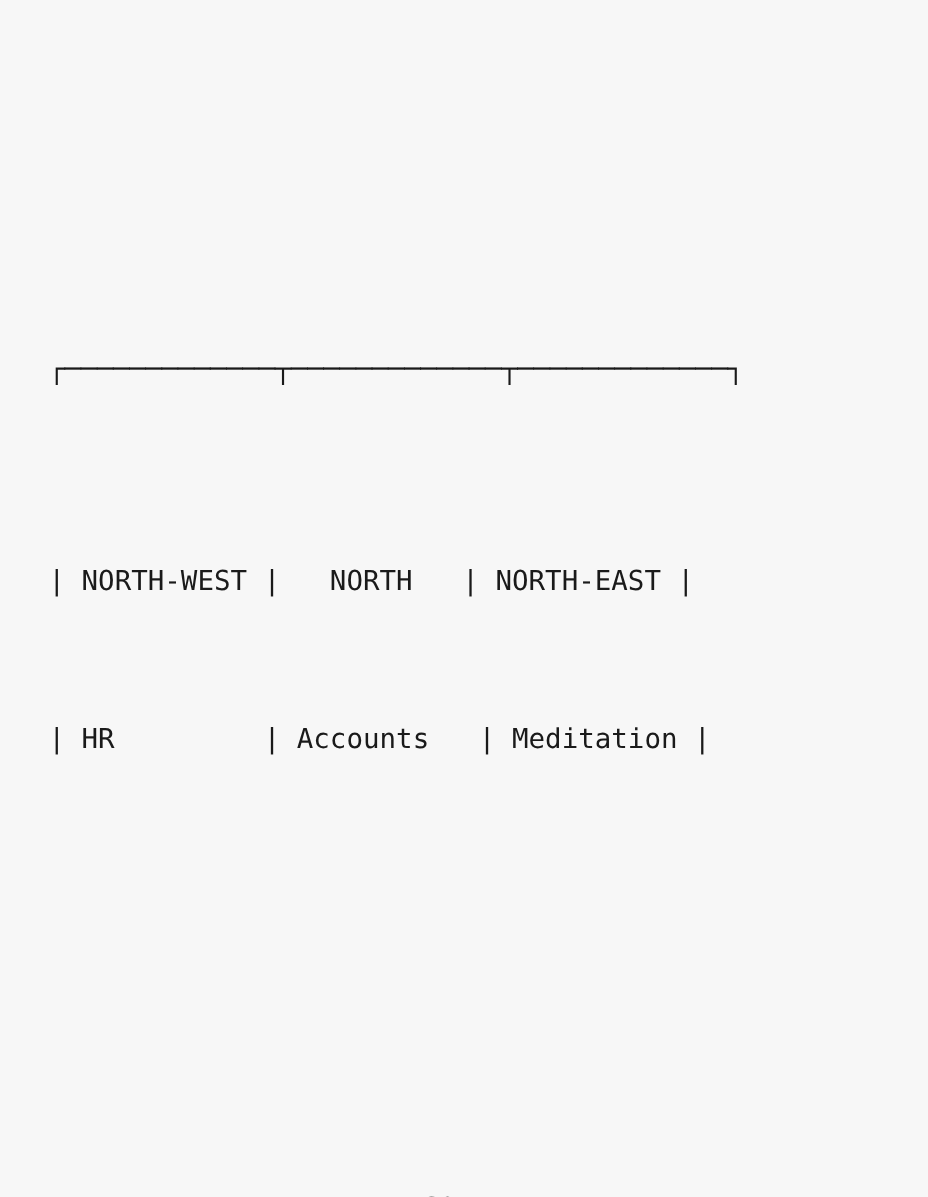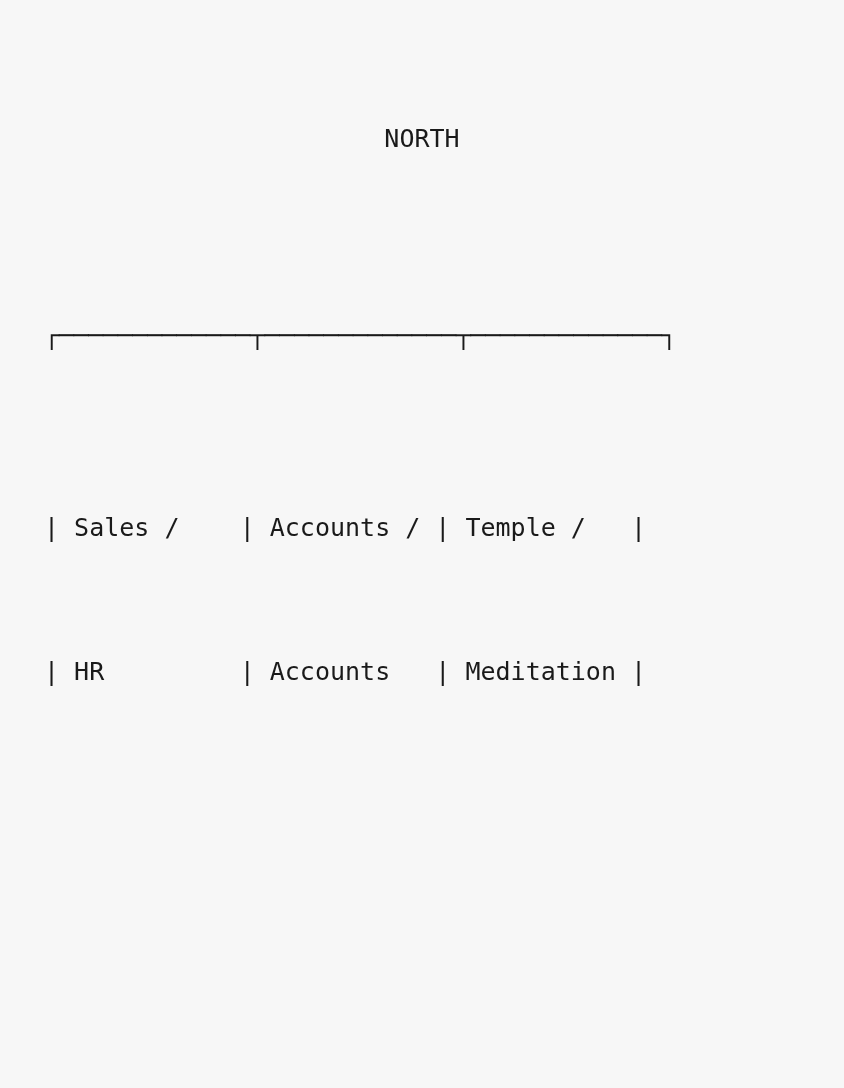--- a/index.html
+++ b/index.html
@@ -72,28 +72,27 @@
     height: 48px;
     letter-spacing: -0.35px;
   }
 </style>
 </head>
 <body>
 
 <div class="page">
 
   <div class="caption-block header-block">
-    <span class="caption-line">NORTH</span>
   </div>
 
   <div class="grid-art">
 
     <span class="rule-row">┌─────────────┬─────────────┬─────────────┐</span>
 
-    <span class="art-row">| Sales /    | Accounts / | Temple /   |</span>
+    <span class="art-row">| NORTH-WEST |   NORTH   | NORTH-EAST |</span>
     <span class="art-row">| HR         | Accounts   | Meditation |</span>
 
     
 
     
     
 
     
 
     

